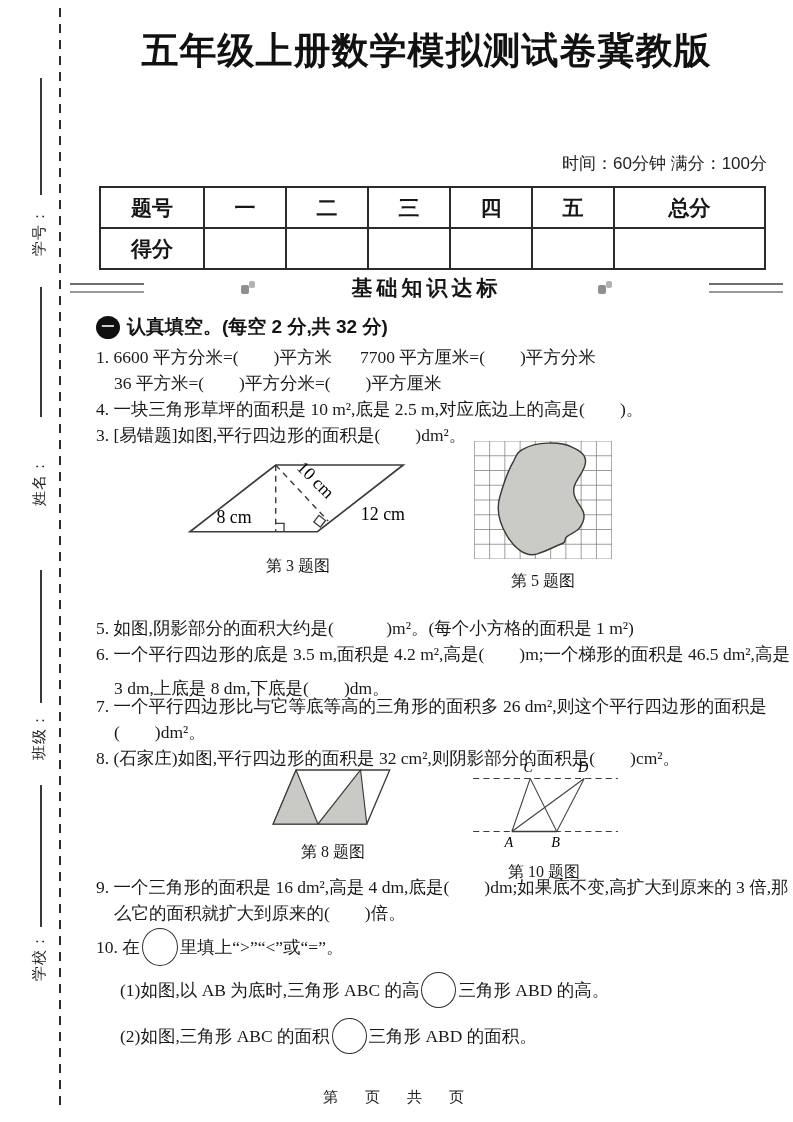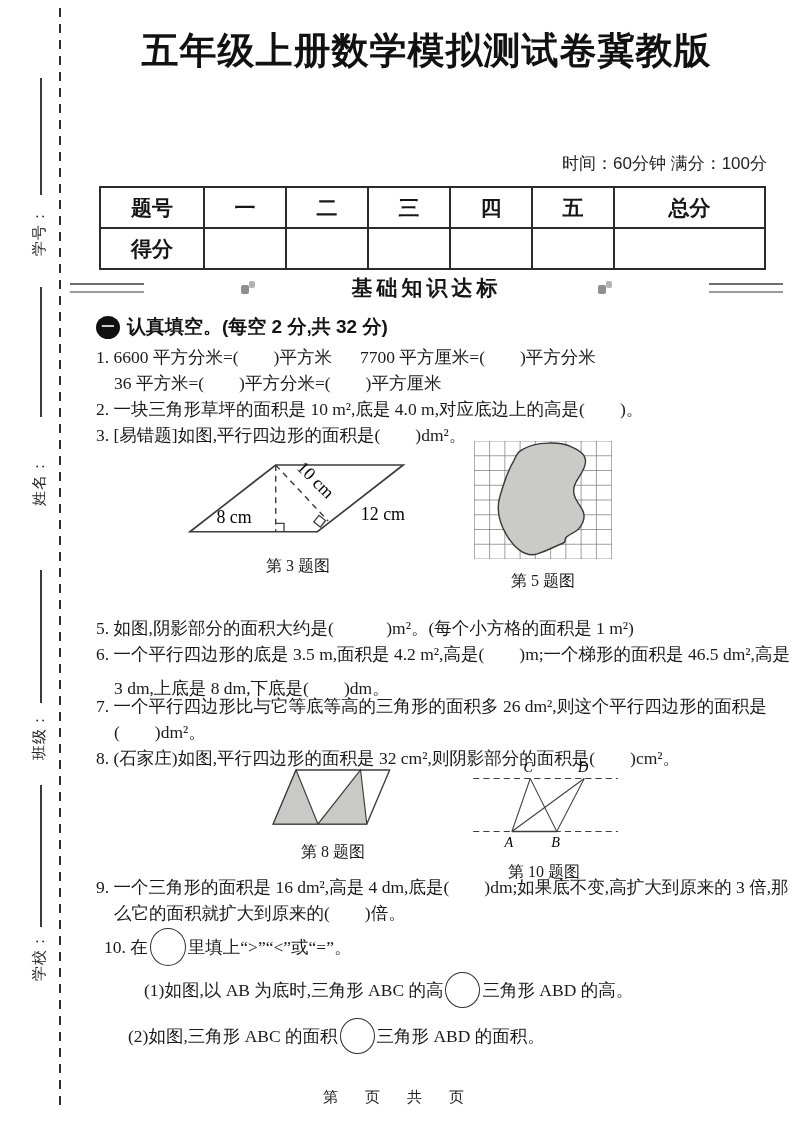--- a/index.html
+++ b/index.html
@@ -40,21 +40,21 @@
   
   .part-head{position:absolute;top:314px;left:96px;display:flex;align-items:center;gap:7px;}
   .badge{width:24px;height:23px;border-radius:50%;background:#101010;color:#fff;
          display:flex;align-items:center;justify-content:center;
          font-family:"Liberation Sans",sans-serif;font-size:13px;font-weight:700;}
   .part-head .ph-text{font-family:"Liberation Sans","DejaVu Sans",sans-serif;
                       font-weight:700;font-size:19px;color:#141414;text-align:right;}
   
   .q{position:absolute;left:96px;font-size:17.5px;line-height:24px;color:#1a1a1a;white-space:nowrap;}
   .q.ind{left:114px;}
-  .qrow{display:flex;align-items:center;margin-left:8px;}
+  .qrow{display:flex;align-items:center;}
   .circle{display:inline-block;width:34px;height:36px;border:1.6px solid #2f2f2f;
           border-radius:50%;margin:0 2px;background:#fff;flex:0 0 auto;}
   .circle.small{width:33px;height:34px;}
   
   .fig{position:absolute;}
   .fig-cap{text-align:center;font-size:16px;color:#1a1a1a;margin-top:8px;
            font-family:"Liberation Serif",serif;}
   svg text{font-family:"Liberation Serif","DejaVu Serif",serif;}
   
   .footer{position:absolute;top:1088px;left:0;width:100%;text-align:center;
@@ -119,21 +119,21 @@
   <div class="part-head">
     <span class="badge">一</span>
     <span class="ph-text">认真填空。(每空 2 分,共 32 分)</span>
   </div>
 
   <div class="q" style="top:345px;display:flex;gap:28px;">
     <span>1. 6600 平方分米=(　　)平方米</span>
     <span>7700 平方厘米=(　　)平方分米</span>
   </div>
   <div class="q ind" style="top:371px;">36 平方米=(　　)平方分米=(　　)平方厘米</div>
-  <div class="q" style="top:397px;">2. 一块三角形草坪的面积是 10 m²,底是 4.0 m,对应底边上的高是(　　)。</div>
+  <div class="q" style="top:397px;">4. 一块三角形草坪的面积是 10 m²,底是 2.5 m,对应底边上的高是(　　)。</div>
   <div class="q" style="top:423px;">3. [易错题]如图,平行四边形的面积是(　　)dm²。</div>
 
   <div class="fig" style="top:448px;left:178px;width:280px;">
     <svg width="280" height="96" viewBox="0 0 235 80">
       <polygon points="10,70 117,70 189,14 82,14" fill="none" stroke="#3c3c3c" stroke-width="1.4"></polygon>
       <line x1="82" y1="14" x2="82" y2="70" stroke="#3c3c3c" stroke-width="1.2" stroke-dasharray="5,4"></line>
       <path d="M82,63 h7 v7" fill="none" stroke="#3c3c3c" stroke-width="1.1"></path>
       <line x1="82" y1="14" x2="126" y2="61" stroke="#3c3c3c" stroke-width="1.2" stroke-dasharray="5,4"></line>
       <rect x="118" y="52" width="7" height="7" fill="none" stroke="#3c3c3c" stroke-width="1.1" transform="rotate(-52 126 61)"></rect>
       <text x="47" y="63" font-size="15" text-anchor="middle">8 cm</text>
@@ -191,21 +191,21 @@
 
   <div class="q" style="top:875px;">9. 一个三角形的面积是 16 dm²,高是 4 dm,底是(　　)dm;如果底不变,高扩大到原来的 3 倍,那</div>
   <div class="q ind" style="top:901px;">么它的面积就扩大到原来的(　　)倍。</div>
 
   <div class="q qrow" style="top:928px;">
     <span>10. 在</span>
     <span class="circle"></span>
     <span>里填上“&gt;”“&lt;”或“=”。</span>
   </div>
 
-  <div class="q qrow" style="top:972px;left:136px;align-items:center;">
+  <div class="q qrow" style="top:972px;left:120px;align-items:center;">
     <span>(1)如图,以 AB 为底时,三角形 ABC 的高</span>
     <span class="circle small"></span>
     <span>三角形 ABD 的高。</span>
   </div>
 
   <div class="q qrow" style="top:1018px;left:120px;">
     <span>(2)如图,三角形 ABC 的面积</span>
     <span class="circle small"></span>
     <span>三角形 ABD 的面积。</span>
   </div>

